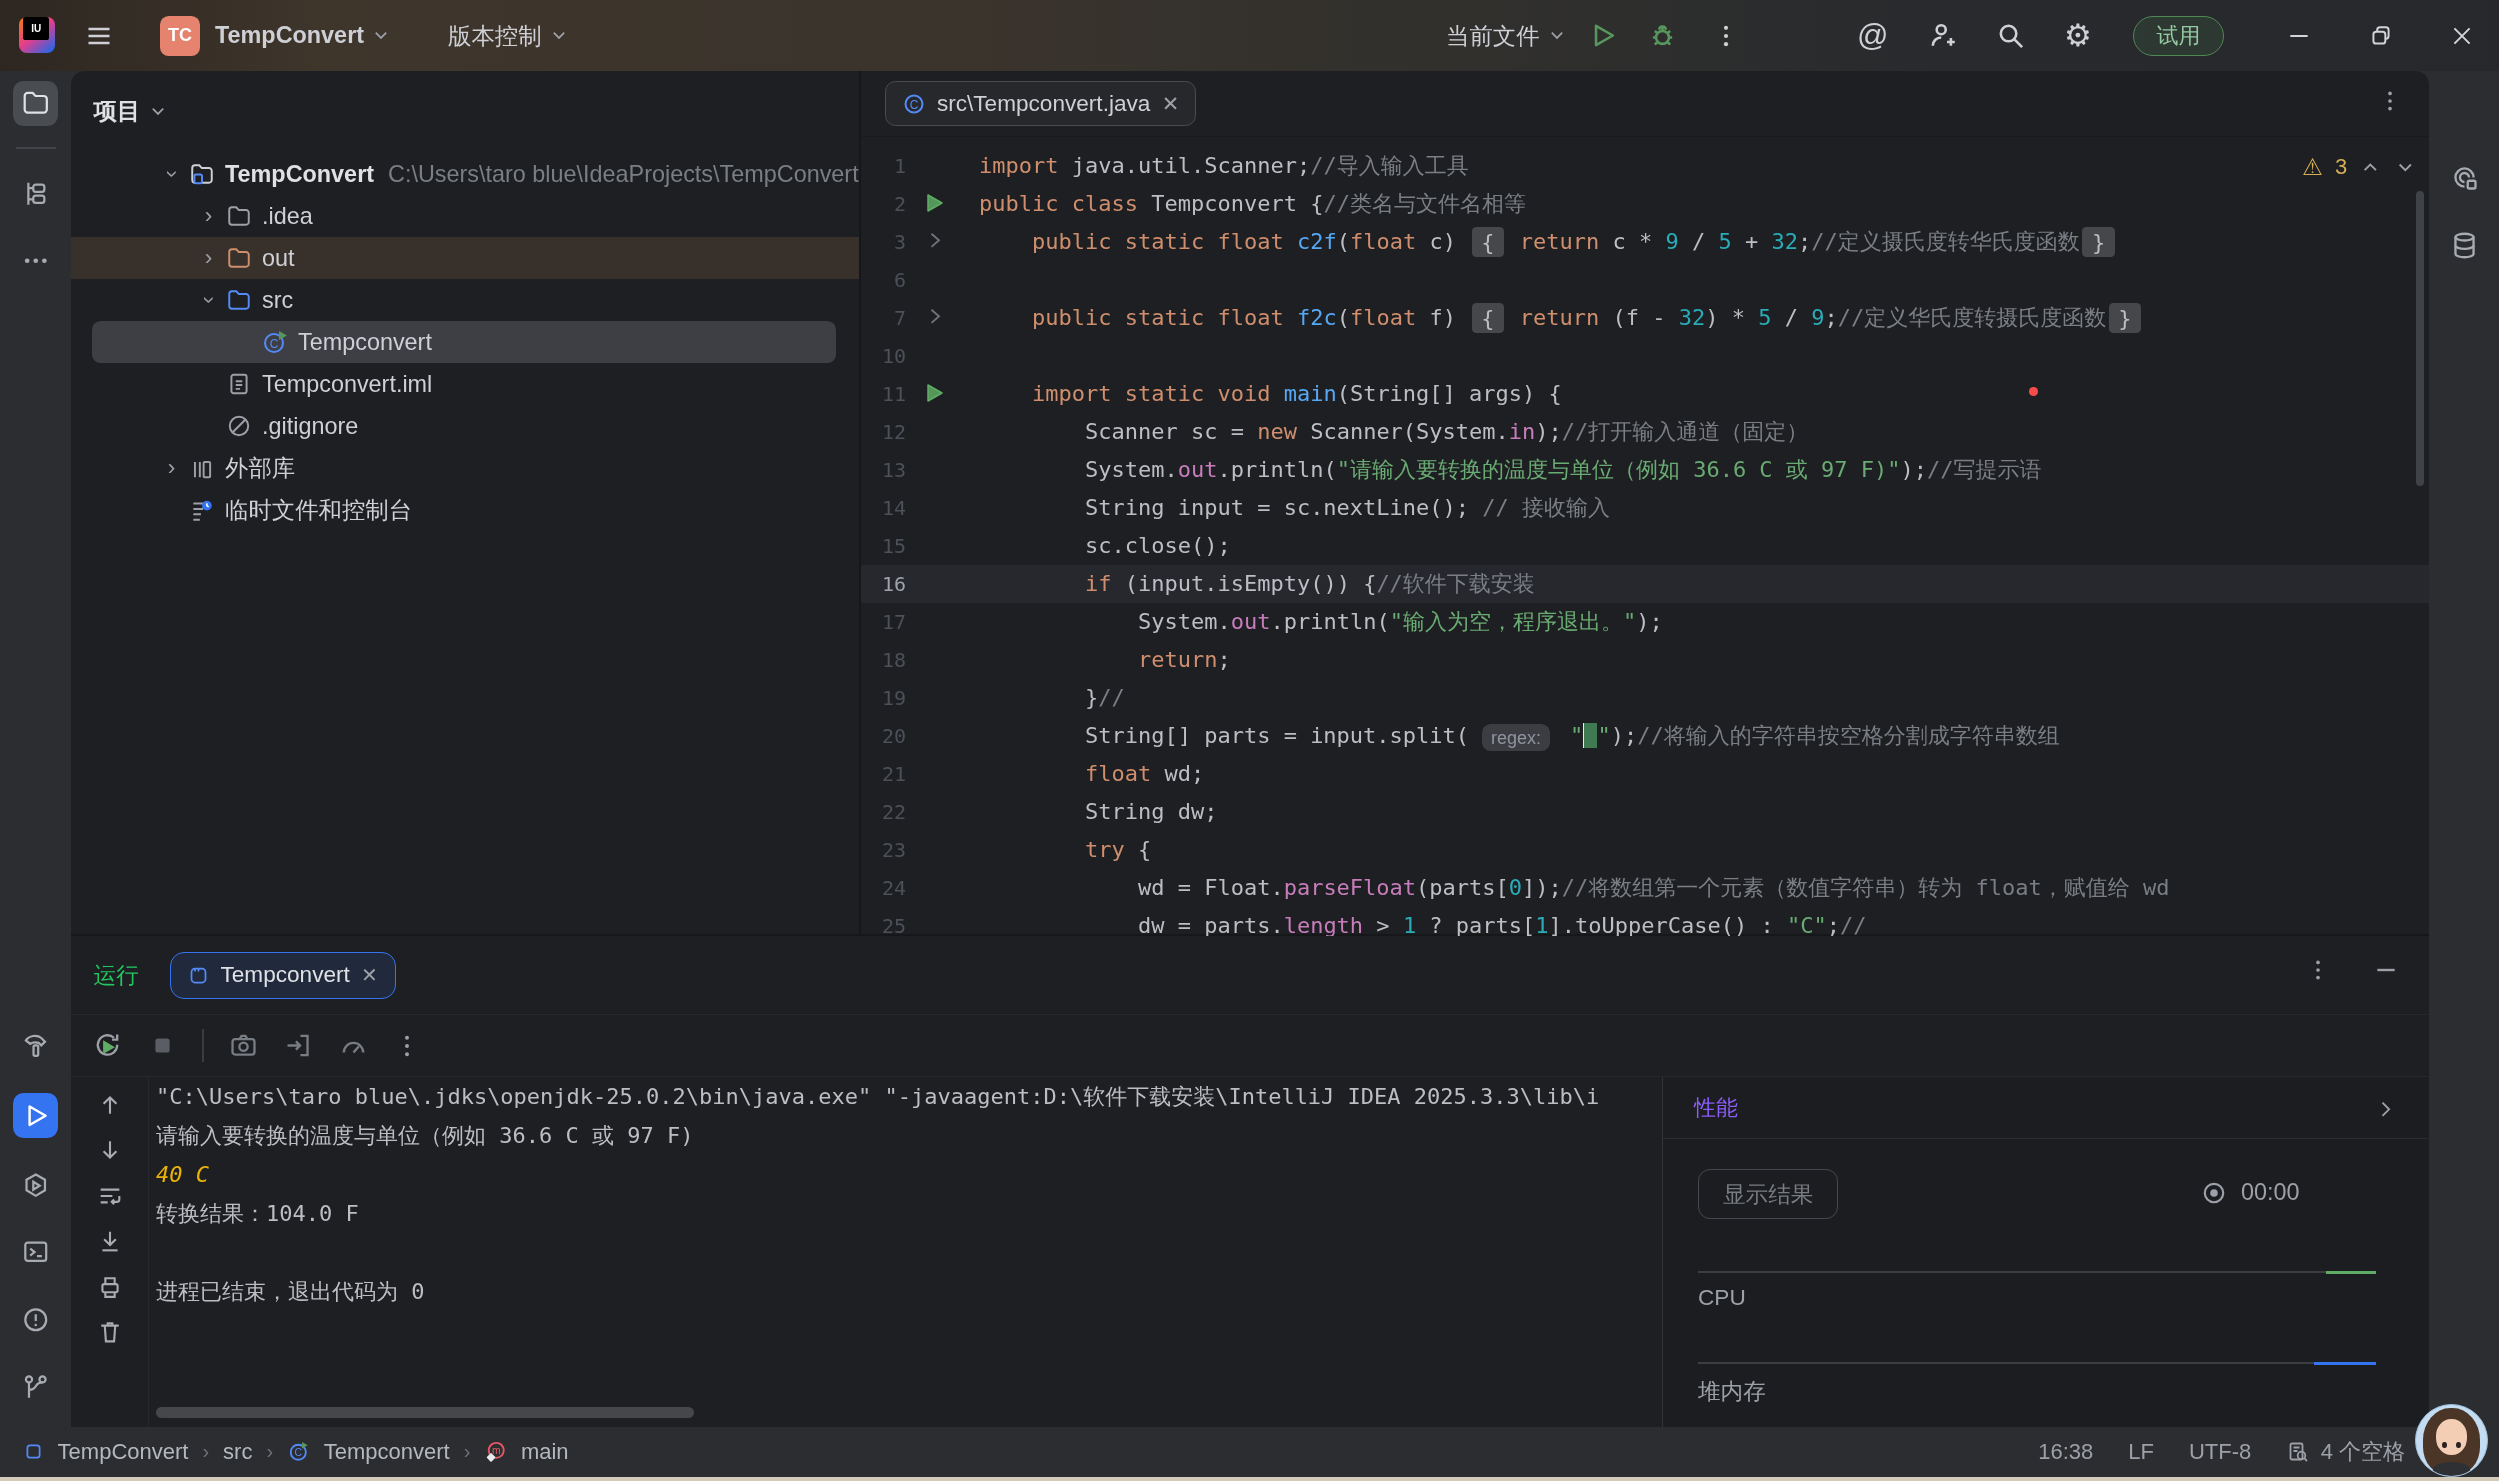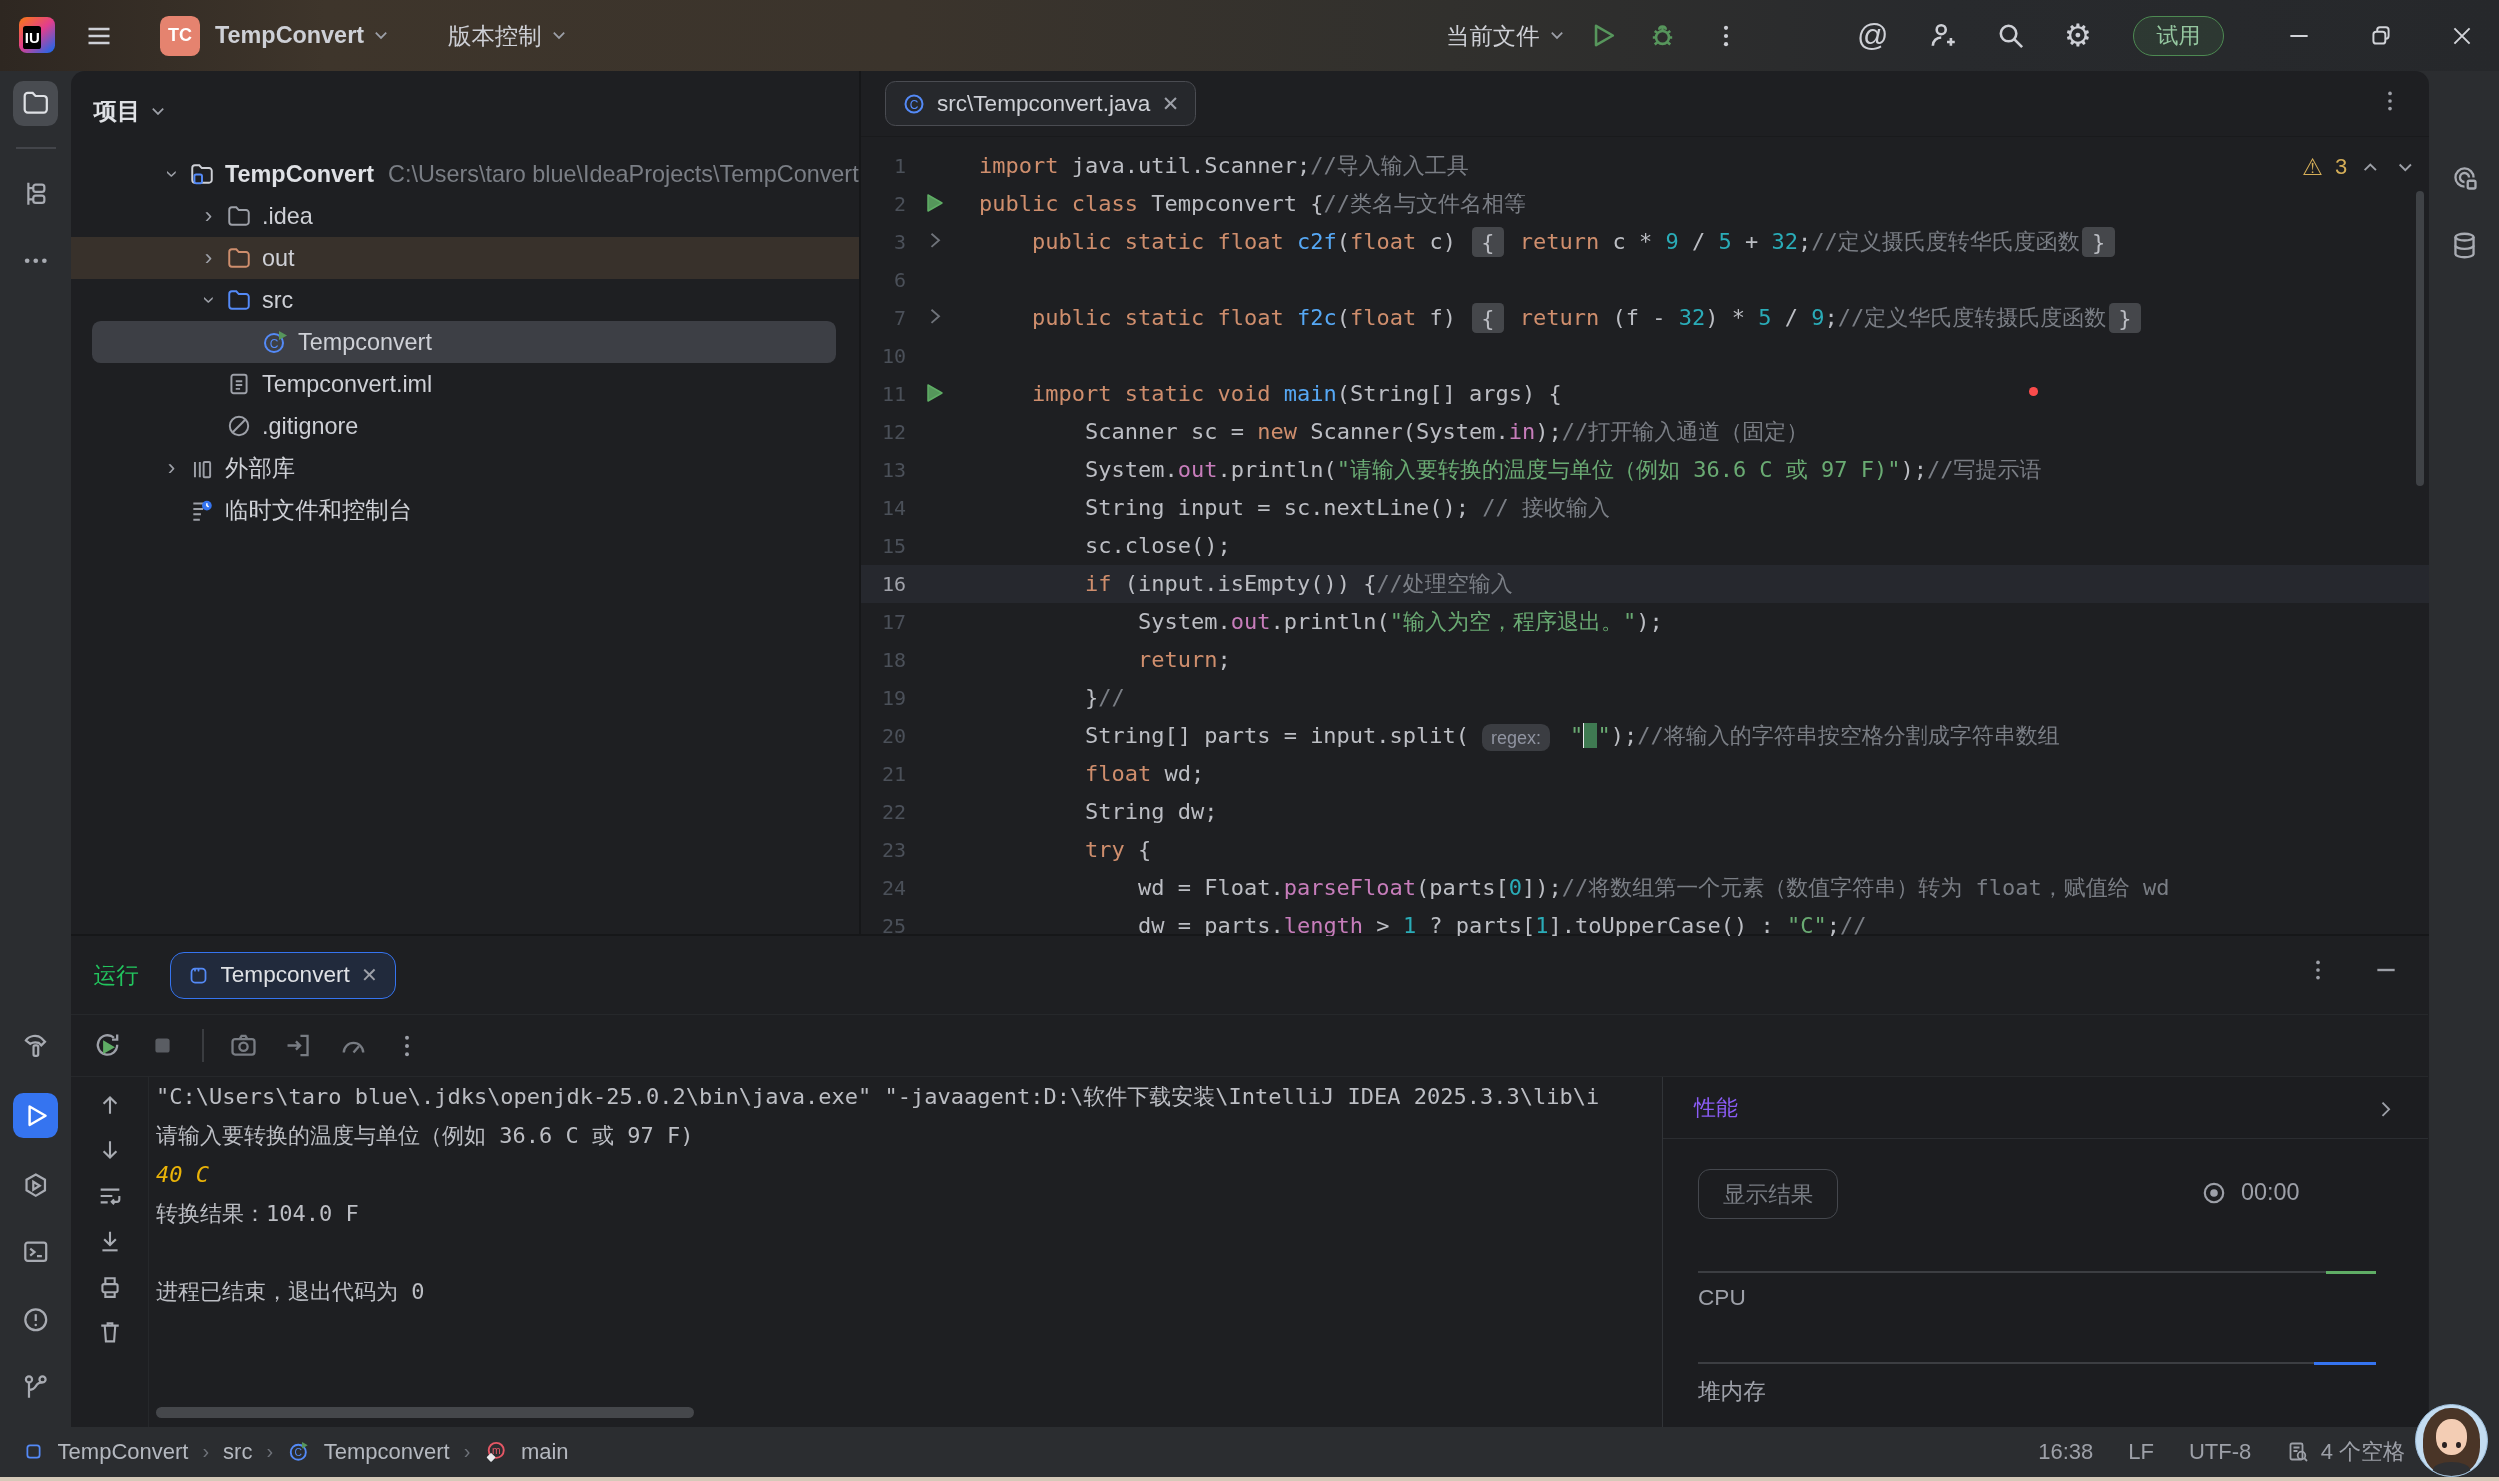--- a/index.html
+++ b/index.html
@@ -6,22 +6,22 @@
   html,body{width:2500px;height:1482px;overflow:hidden}
   body{background:#2b2d30;font-family:"Liberation Sans",sans-serif;color:#ced0d6;position:relative}
   svg{display:block}
 
   
   .titlebar{position:absolute;left:0;top:0;width:2500px;height:71px;
     background:linear-gradient(90deg,#2e2721 0%,#3e352b 13%,#3b342c 36%,#31302d 58%,#282a2d 78%,#26282b 100%);}
   .tb-item{position:absolute;top:0;height:71px;display:flex;align-items:center;gap:10.4px;font-size:23.4px;color:#ced0d6}
   .logo{left:19px;top:17.4px;width:36px;height:36px;border-radius:7.8px;position:absolute;
     background:linear-gradient(140deg,#f97a12 0%,#e33e8c 48%,#0b6cf5 100%)}
-  .logo i{position:absolute;left:4.3px;top:9px;width:18px;height:22.6px;background:#000;border-radius:2.6px;
-    color:#fff;font-style:normal;font-size:15px;font-weight:bold;display:flex;align-items:center;justify-content:center}
+  .logo i{position:absolute;left:4.3px;top:0;width:26px;height:22.6px;background:#000;border-radius:2.6px;
+    color:#fff;font-style:normal;font-size:10px;font-weight:bold;display:flex;align-items:center;justify-content:center}
   .tc-chip{left:160px;top:15.6px;width:40px;height:40px;border-radius:8.7px;background:#e5836f;position:absolute;
     display:flex;align-items:center;justify-content:center;color:#fff;font-weight:bold;font-size:18px}
   .chev{width:14px;height:8.7px}
   .pill{position:absolute;left:2133px;top:15.6px;height:40px;padding:0 22.6px;border-radius:21px;border:1.7px solid #4d8a52;
     background:rgba(87,150,92,.14);color:#95c7a0;font-size:22px;display:flex;align-items:center}
   .winbtn{position:absolute;top:0;width:75px;height:71px;display:flex;align-items:center;justify-content:center}
 
   
   .stripe{position:absolute;width:71px;background:#2b2d30}
   .stripe-left{left:0;top:71px;bottom:55px}
@@ -472,21 +472,21 @@
       <span class="ctext"><span>        String input = sc.nextLine(); </span><span class="c">// 接收输入</span></span>
     </div>
     <div class="crow">
       <span class="ln">15</span>
       <span class="gut"></span>
       <span class="ctext"><span>        sc.close();</span></span>
     </div>
     <div class="crow cur">
       <span class="ln">16</span>
       <span class="gut"></span>
-      <span class="ctext"><span>        </span><span class="k">if</span><span> (input.isEmpty()) {</span><span class="c">//处理空输入</span></span>
+      <span class="ctext"><span>        </span><span class="k">if</span><span> (input.isEmpty()) {</span><span class="c">//软件下载安装</span></span>
     </div>
     <div class="crow">
       <span class="ln">17</span>
       <span class="gut"></span>
       <span class="ctext"><span>            System.</span><span class="f">out</span><span>.println(</span><span class="s">"输入为空，程序退出。"</span><span>);</span></span>
     </div>
     <div class="crow">
       <span class="ln">18</span>
       <span class="gut"></span>
       <span class="ctext"><span>            </span><span class="k">return</span><span>;</span></span>

